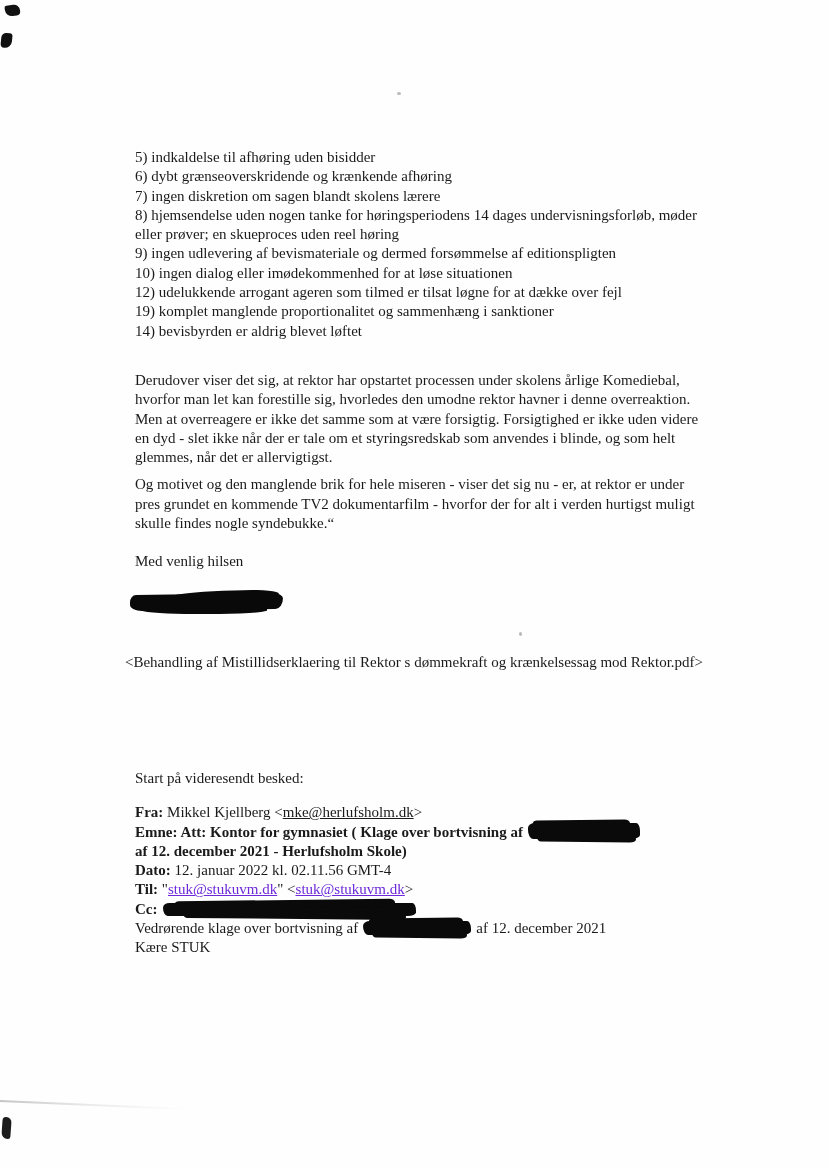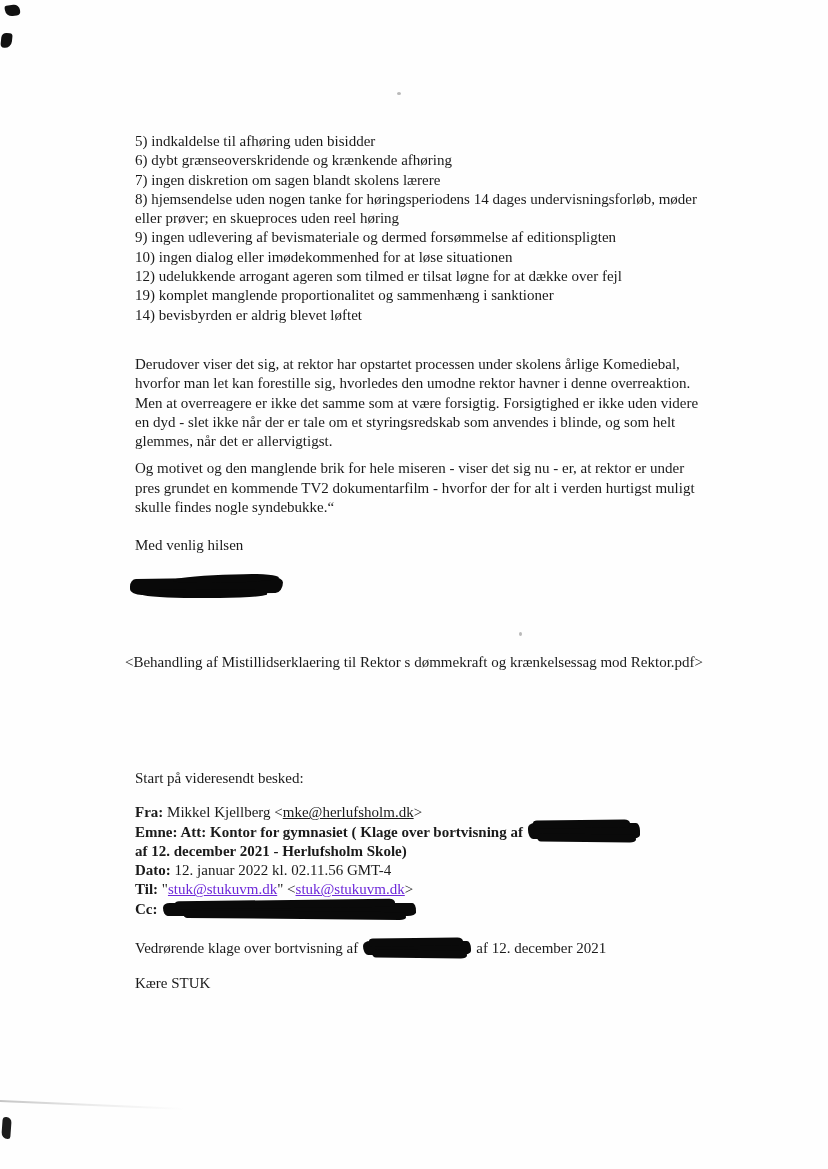--- a/index.html
+++ b/index.html
@@ -11,21 +11,21 @@
     font-family:"Liberation Serif", serif;
     color:#1a1a1a;
     font-size:15px;
     line-height:19.3px;
     overflow:hidden;
   }
   .b { font-weight:bold; }
   .lnk { text-decoration:underline; color:#6d28d9; cursor:pointer; }
   .lnk.dark { color:#1a1a1a; }
 
-  .main { position:absolute; left:135px; top:132px; width:566px; }
+  .main { position:absolute; left:135px; top:148px; width:566px; }
   .para { margin-top:30px; }
   .para.p2 { margin-top:8px; }
   .closing { margin-top:19px; }
 
   
   .redact {
     display:inline-block;
     background:#0a0a0a;
     height:14px;
     vertical-align:-2px;
@@ -67,22 +67,22 @@
     transform:rotate(-1deg);
   }
 
   .attachment {
     position:absolute; left:0; top:653; top:653px; width:100%;
     text-align:center;
   }
 
   .fwd { position:absolute; left:135px; top:769px; width:610px; }
   .headers { margin-top:15px; }
-  .vedr { margin-top:20px; }
-  .greet { margin-top:16px; }
+  .vedr { }
+  .greet { }
 
   
   .artifact { position:absolute; background:#111; }
   .art-tl1 { left:5px; top:5px; width:15px; height:11px; border-radius:2px 6px 4px 7px; transform:rotate(-8deg); }
   .art-tl2 { left:1px; top:33px; width:11px; height:15px; border-radius:5px 3px 7px 4px; transform:rotate(6deg); }
   .art-bl1 { left:2px; top:1117px; width:9px; height:22px; border-radius:4px 6px 3px 7px; background:#1c1c1c; transform:rotate(4deg); }
   .art-line {
     position:absolute; left:0; top:1100px; width:185px; height:2px;
     background:linear-gradient(90deg, rgba(150,150,150,.55), rgba(180,180,180,.25), rgba(200,200,200,0));
     transform:rotate(2.5deg); transform-origin:left center;

